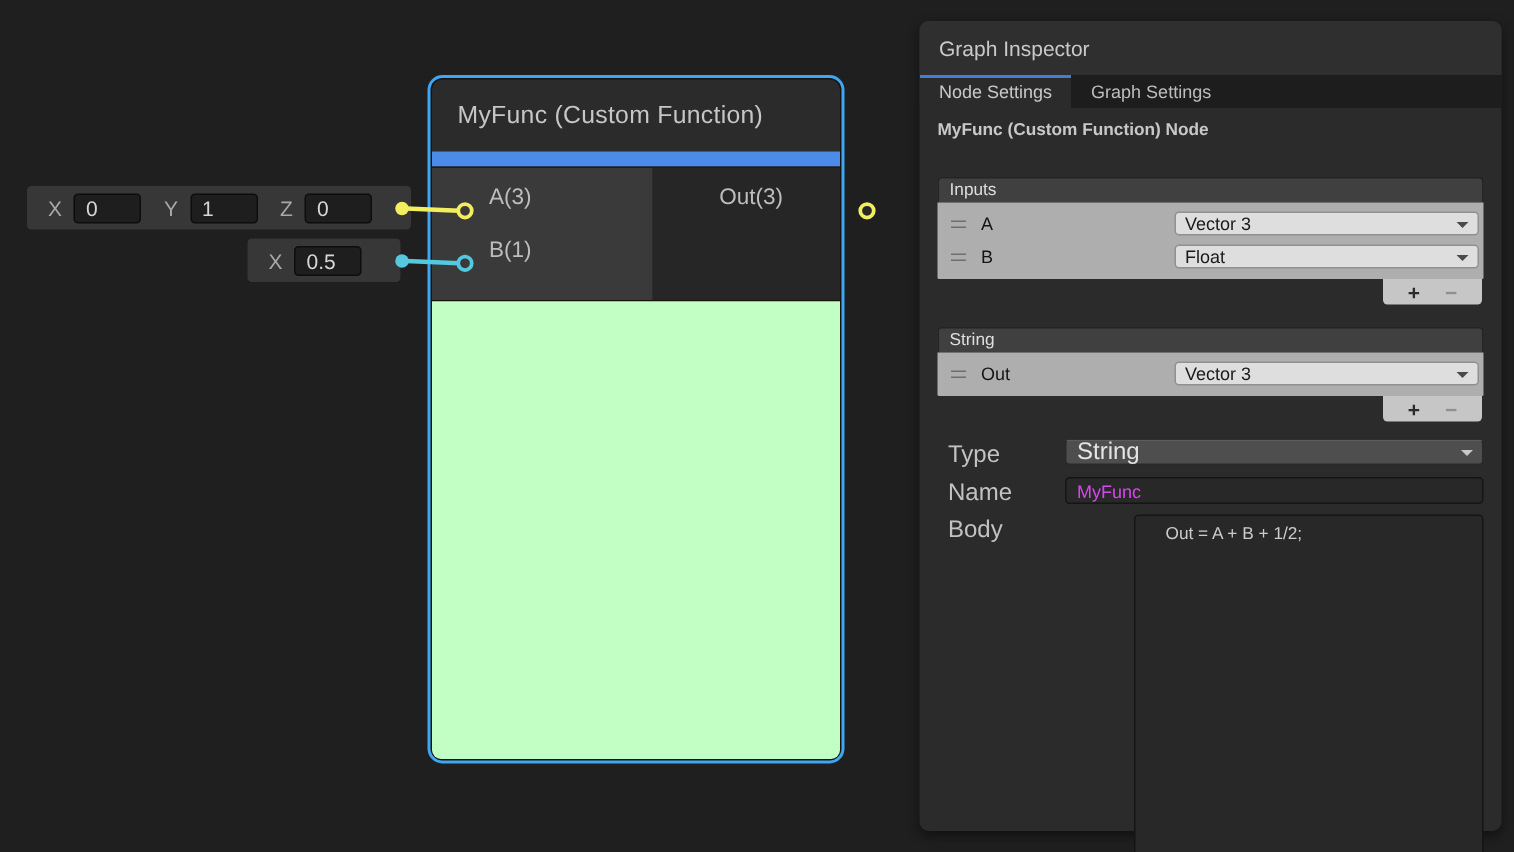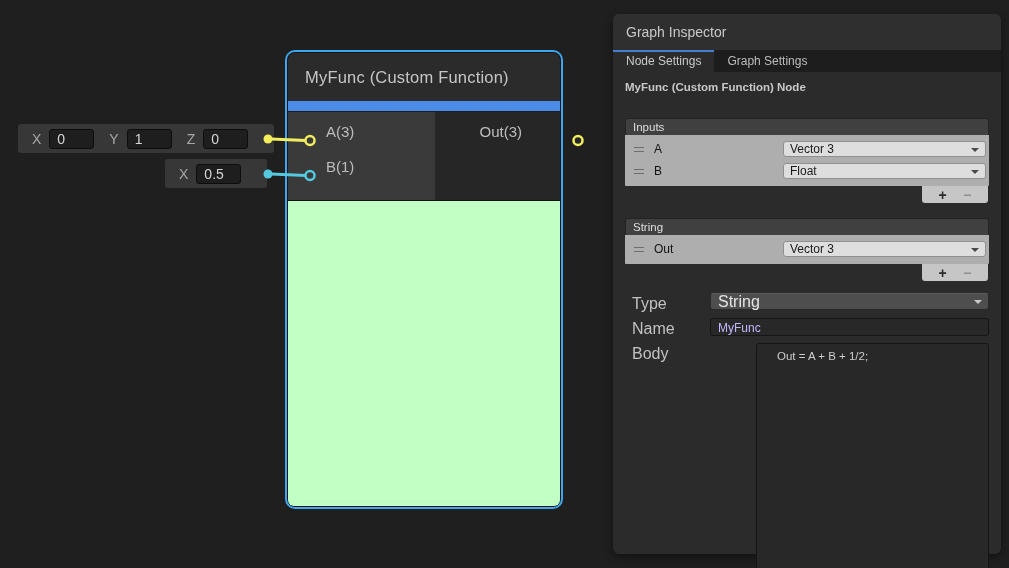--- a/index.html
+++ b/index.html
@@ -111,21 +111,21 @@
   .field-row.body { margin-top:5px; }
   .field-label { width:85px; padding:2px 0 0 7px; font-size:16px; color:#C2C2C2; flex:none; }
   .dd-dark {
     flex:1; height:17px; background:#4E4E4E; border:1px solid #2A2A2A; border-top-color:#5C5C5C;
     border-radius:3px; color:#E4E4E4; font-size:16px; padding-left:7px; line-height:15px;
     position:relative;
   }
   .dd-dark .dd-arrow { border-top-color:#C9C9C9; top:6px; }
   .text-field {
     flex:1; height:18px; background:#282828; border:1px solid #151515; border-radius:3px;
-    color:#c4b5fd; font-size:12px; padding:2px 0 0 7px;
+    color:#d946ef; font-size:12px; padding:2px 0 0 7px;
   }
   .text-area {
     flex:1; height:232px; background:#282828; border:1px solid #151515; border-radius:3px;
     color:#CDCDCD; font-size:11.5px; padding:5px 20px; line-height:15px;margin-left:46px;
   }
 </style>
 </head>
 <body>
 
 <div class="port-widget" style="left:18px; top:124px;">

